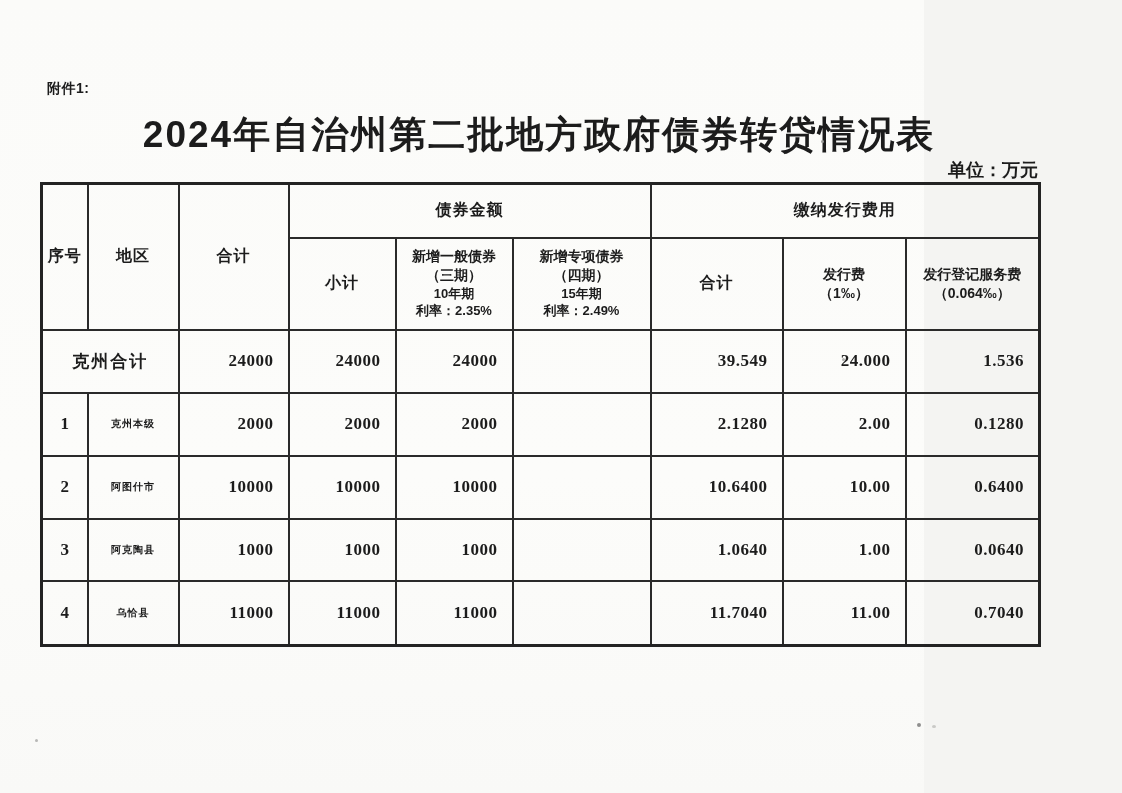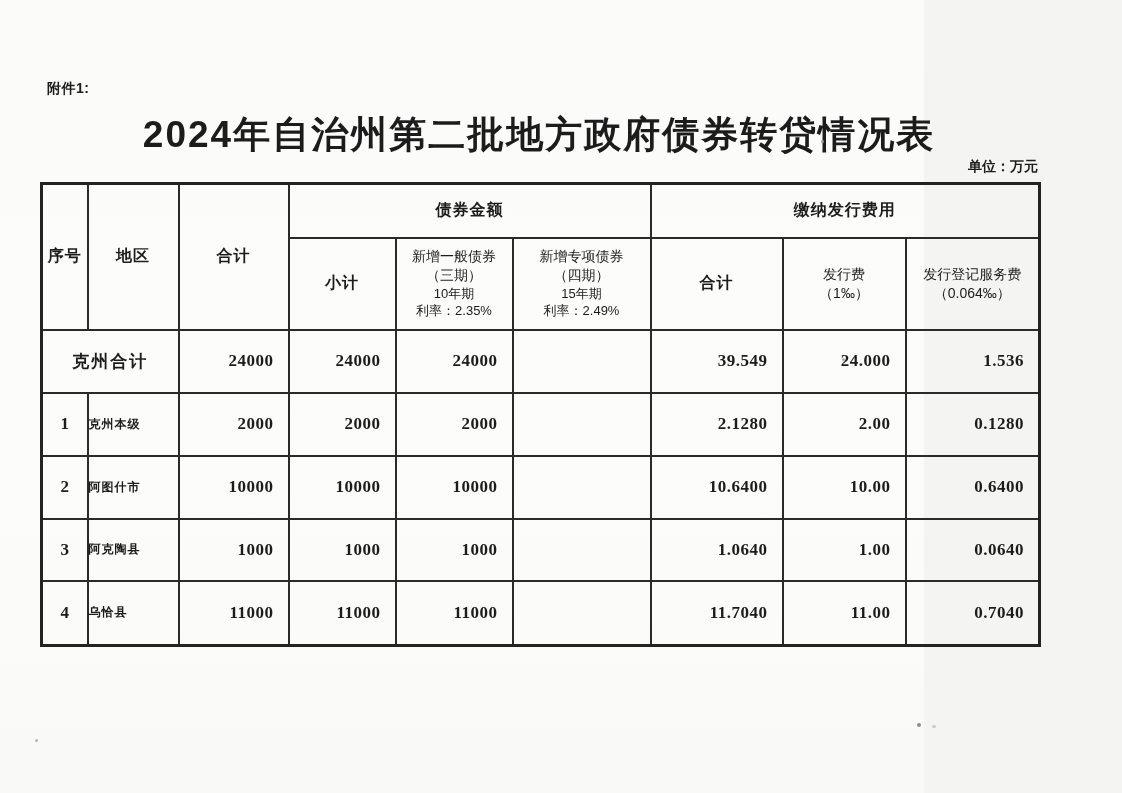--- a/index.html
+++ b/index.html
@@ -39,21 +39,21 @@
     font-weight: 700;
     letter-spacing: 2px;
     font-family: "Liberation Sans", sans-serif;
   }
   .unit-note {
     position: absolute;
     left: 40px;
     top: 158px;
     width: 998px;
     text-align: right;
-    font-size: 14px;
+    font-size: 18px;
     font-weight: 700;
   }
   table.bond-table {
     position: absolute;
     left: 40px;
     top: 182px;
     width: 998px;
     border-collapse: collapse;
     table-layout: fixed;
     background: transparent;
@@ -71,40 +71,40 @@
     text-align: center;
     letter-spacing: 1px;
   }
   th.col-hdr {
     font-size: 16px;
     font-weight: 700;
     text-align: center;
     letter-spacing: 1px;
   }
   tr.subhead th { height: 92px; }
-  th.multi { font-size: 14px; line-height: 1.35; font-weight: 400; margin-left: 28px; }
+  th.multi { font-size: 14px; line-height: 1.35; font-weight: 700; margin-left: 28px; }
   th.multi .hdr-line { display: block; }
   th.multi .hdr-line.small { font-size: 13px; }
   td.num {
     text-align: right;
     padding-right: 14px;
     font-family: "Liberation Serif", serif;
     font-size: 17px;
     font-weight: 600;
     letter-spacing: 0.5px;
   }
   td.seq {
     text-align: center;
     font-family: "Liberation Serif", serif;
     font-size: 17px;
     font-weight: 600;
   }
   td.region {
-    text-align: left;
-    font-size: 12px;
+    text-align: center;
+    font-size: 10px;
     font-weight: 600;
     letter-spacing: 1px;
   }
   tr.summary td.region-merged {
     text-align: center;
     font-size: 17px;
     font-weight: 700;
     letter-spacing: 2px;
   }
   tr.summary td { height: 63px; }

